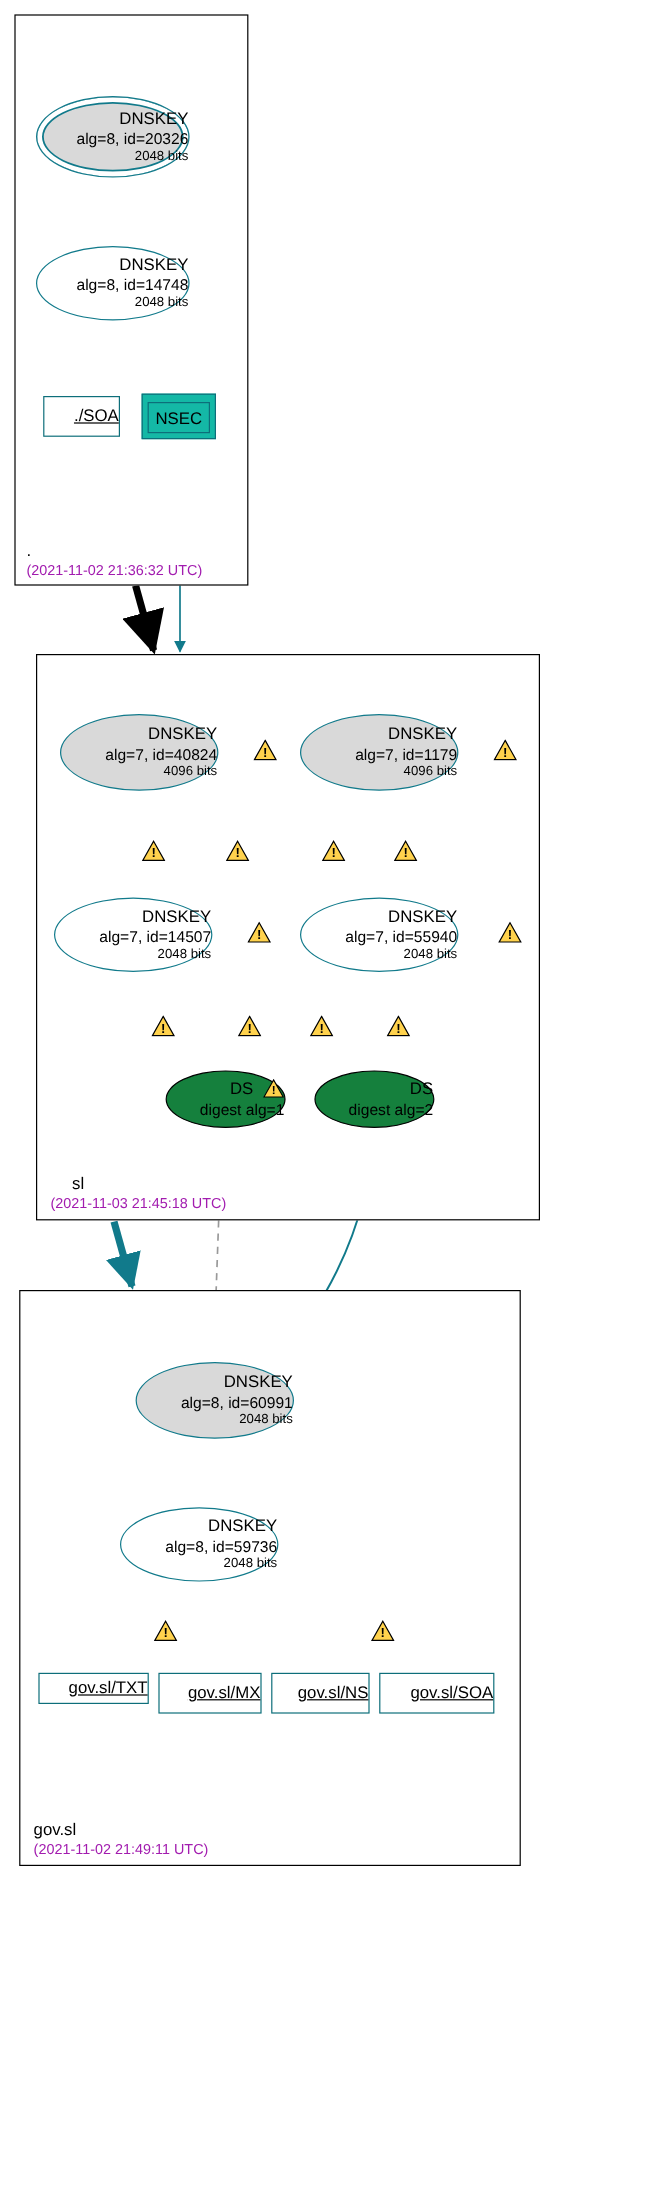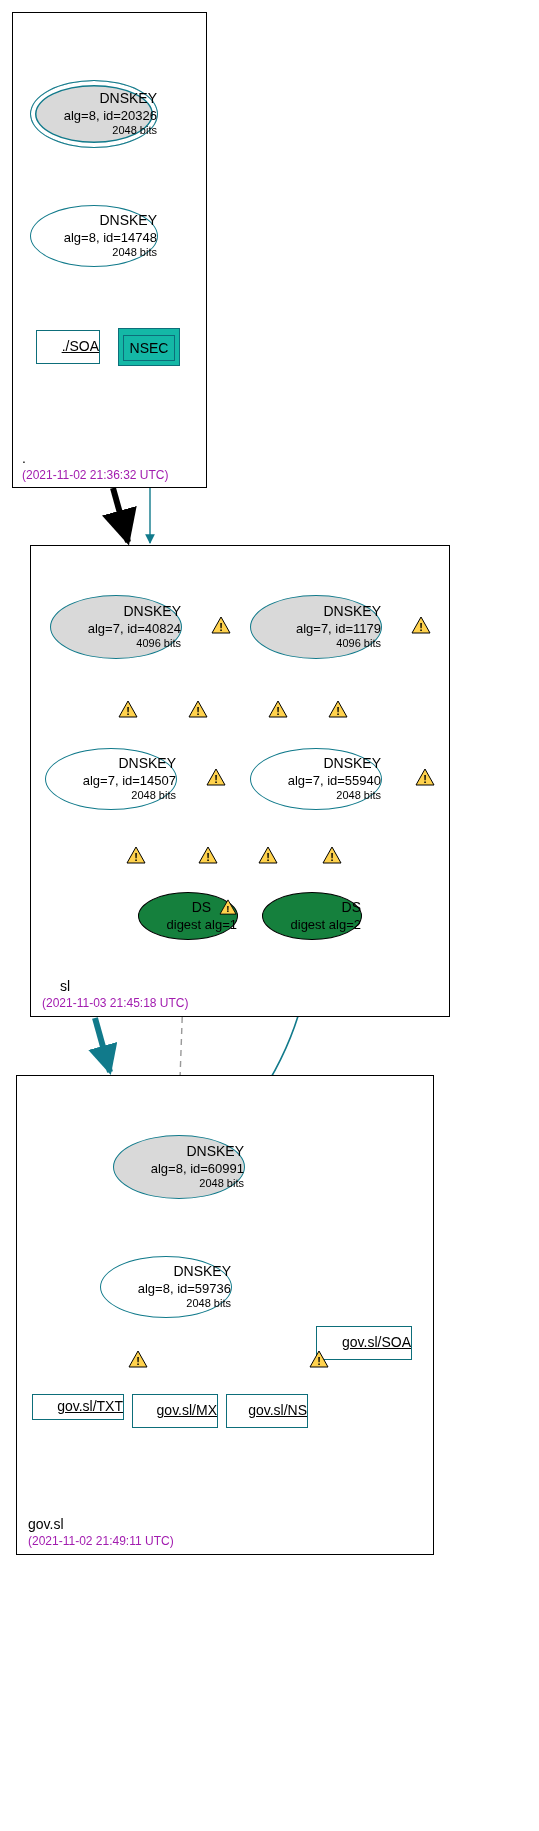--- a/index.html
+++ b/index.html
@@ -267,21 +267,21 @@
   </div>
   <div class="node rr-node" style="left:32px;  top:1394px; width:92px; height:26px;">
     <span>gov.sl/TXT</span>
   </div>
   <div class="node rr-node" style="left:132px; top:1394px; width:86px; height:34px;">
     <span>gov.sl/MX</span>
   </div>
   <div class="node rr-node" style="left:226px; top:1394px; width:82px; height:34px;">
     <span>gov.sl/NS</span>
   </div>
-  <div class="node rr-node" style="left:316px; top:1326px; width:96px; height:34px;">
+  <div class="node rr-node" style="left:316px; top:1394px; width:96px; height:34px;">
     <span>gov.sl/SOA</span>
   </div>
 
   <div class="warn" style="left:211px; top:616px;">
       <svg viewBox="0 0 20 18">
         <polygon points="10,1 19,17 1,17" fill="#ffd24d" stroke="#000" stroke-width="1"></polygon>
         <text x="10" y="14.5" text-anchor="middle" font-size="11" font-weight="bold" fill="#000">!</text>
       </svg>
     </div>
   <div class="warn" style="left:411px; top:616px;">

